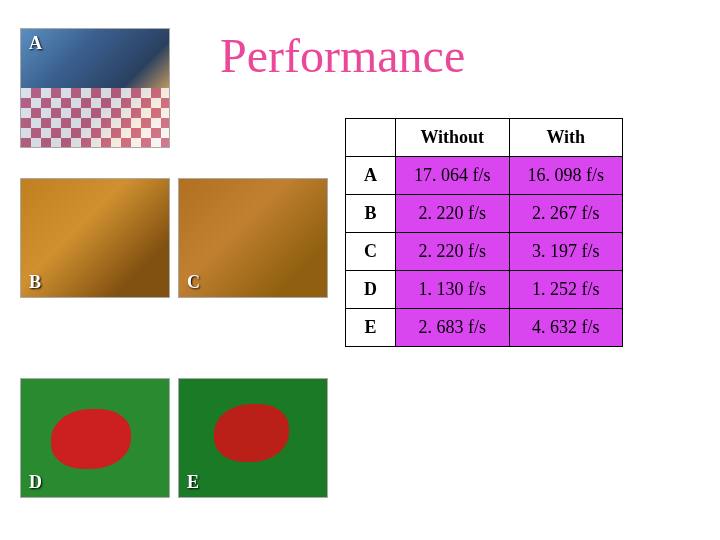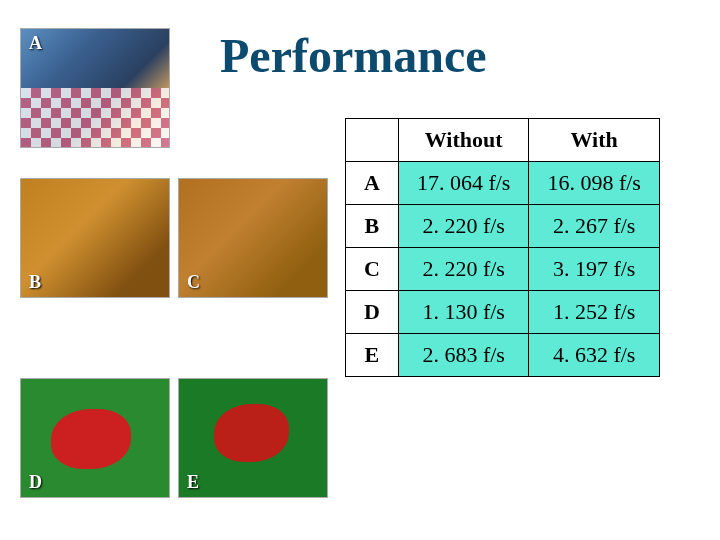--- a/index.html
+++ b/index.html
@@ -10,22 +10,22 @@
       font-family: 'Times New Roman', Times, serif;
       overflow: hidden;
       position: relative;
     }
 
     .page-title {
       position: absolute;
       top: 28px;
       left: 220px;
       font-size: 48px;
-      font-weight: bold;
-      color: #0c4a6e;
+      font-weight: normal;
+      color: #ec4899;
     }
 
     
     .img-a {
       position: absolute;
       top: 28px;
       left: 20px;
       width: 150px;
       height: 120px;
       background: linear-gradient(135deg, #5a8fc0 0%, #3a6090 30%, #2a4060 60%, #d0a060 80%, #e0e0e0 100%);
@@ -164,37 +164,37 @@
       color: #fff;
       text-shadow: 1px 1px 2px #000;
     }
 
     
     .perf-table {
       position: absolute;
       top: 118px;
       left: 345px;
       border-collapse: collapse;
-      font-size: 22px;
+      font-size: 18px;
     }
     .perf-table td, .perf-table th {
       border: 1px solid #000;
       padding: 8px 18px;
       text-align: center;
     }
     .perf-table th {
       font-weight: bold;
       background: #fff;
     }
     .perf-table .row-label {
       font-weight: bold;
       background: #fff;
     }
     .perf-table td {
-      background: #5eead4;
+      background: #d946ef;
     }
   </style>
 </head>
 <body>
 
 <h1 class="page-title">Performance</h1>
 
 <div class="img-a">
   <div class="img-a-inner"></div>
 </div>

